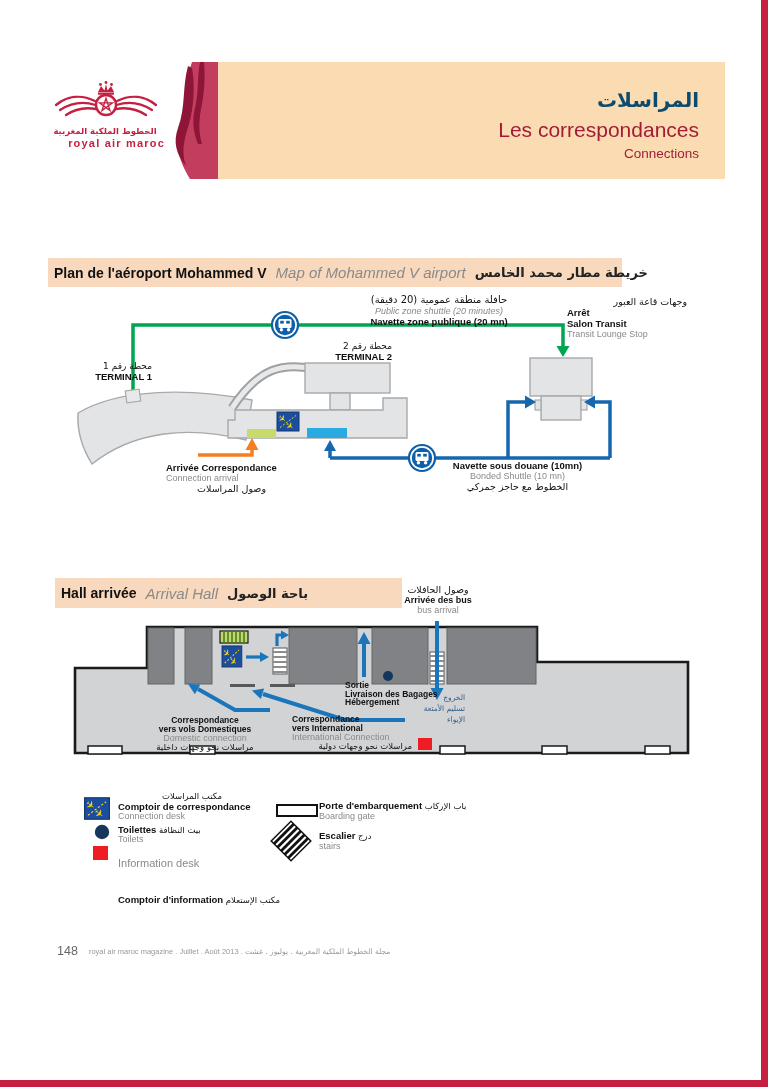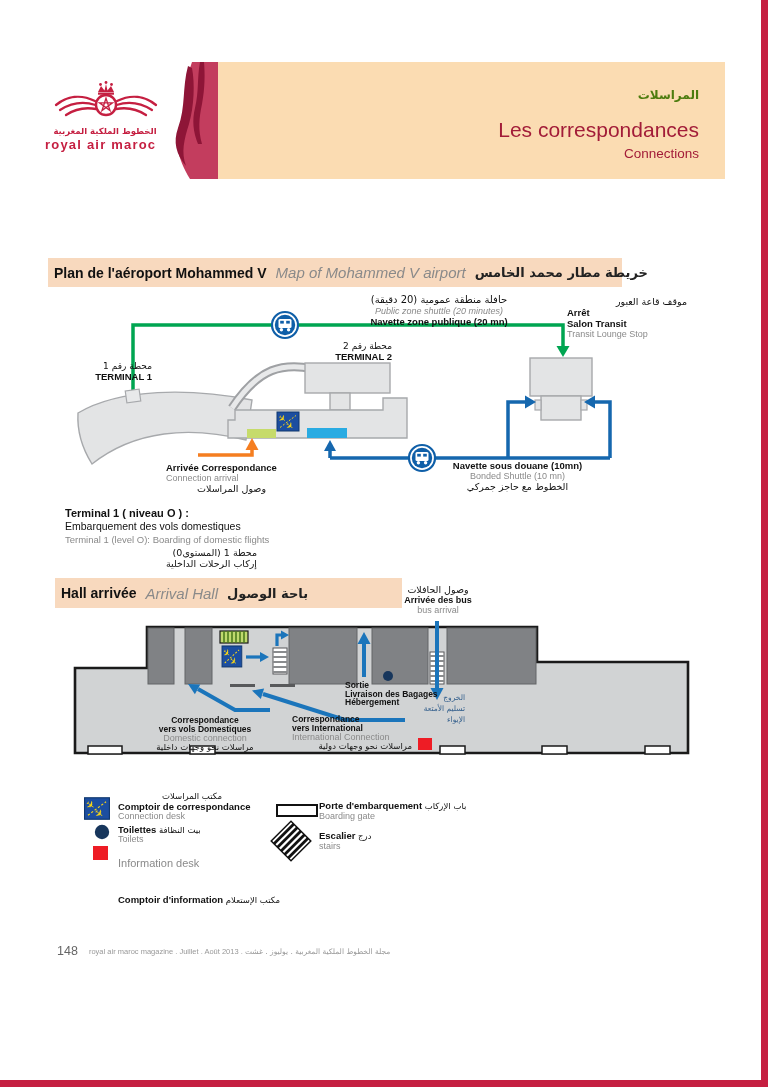--- a/index.html
+++ b/index.html
@@ -10,27 +10,27 @@
   .tr{text-align:right;}
   .b{font-weight:bold;}
   .it{font-style:italic;}
   .gy{color:#8a8a8a;}
   .bk{color:#111;}
   .ar{font-family:"DejaVu Sans",sans-serif;}
   .lbl{position:absolute;line-height:1.16;}
   .lbl div{white-space:nowrap;}
   
   .banner{position:absolute;left:218px;top:62px;width:507px;height:117px;background:#FBDCB2;}
-  .banner .t-ar{position:absolute;right:26px;top:26px;font-size:12px;font-weight:bold;color:#4d7c0f;}
+  .banner .t-ar{position:absolute;right:26px;top:26px;font-size:20px;font-weight:bold;color:#0c4a6e;}
   .banner .t-fr{position:absolute;right:26px;top:56px;font-size:21px;color:#A21C38;}
   .banner .t-en{position:absolute;right:26px;top:84px;font-size:13.5px;color:#A21C38;}
   .brand-ar{position:absolute;left:45px;top:126px;width:120px;text-align:center;
             font-size:8.5px;font-weight:bold;color:#C51F41;}
-  .brand-latin{position:absolute;left:45px;top:137px;width:120px;text-align:left;
-            font-size:13px;font-weight:bold;color:#C51F41;letter-spacing:1.2px;}
+  .brand-latin{position:absolute;left:45px;top:137px;width:120px;text-align:right;
+            font-size:11px;font-weight:bold;color:#C51F41;letter-spacing:1.2px;}
   
   .strip{position:absolute;background:#F8D9BE;display:flex;align-items:center;}
   .strip .fr{font-size:14px;font-weight:600;color:#111;margin-left:6px;white-space:nowrap;}
   .strip .en{font-size:15px;font-style:italic;color:#8a8a8a;margin-left:9px;white-space:nowrap;}
   .strip .sar{font-size:13px;font-weight:bold;color:#222;margin-left:9px;white-space:nowrap;}
   
   .edge-r{position:absolute;left:761px;top:0;width:7px;height:1087px;background:#C51F41;}
   .edge-b{position:absolute;left:0;top:1080px;width:768px;height:7px;background:#C51F41;}
   .footer{position:absolute;left:57px;top:944px;font-size:7.5px;color:#999;}
   .footer .num{font-size:12.5px;color:#666;margin-right:9px;vertical-align:-1px;}
@@ -151,21 +151,21 @@
       </g>
   </svg>
 
   <div class="lbl tc" style="left:365px;top:294px;width:148px;">
     <div class="ar bk" style="font-size:10px;" dir="rtl">حافلة منطقة عمومية (20 دقيقة)</div>
     <div class="it gy" style="font-size:9px;">Public zone shuttle (20 minutes)</div>
     <div class="b bk" style="font-size:9.5px;">Navette zone publique (20 mn)</div>
   </div>
 
   <div class="lbl" style="left:567px;top:296px;width:120px;">
-    <div class="ar bk" style="font-size:9.5px;" dir="rtl">موقف قاعة العبور</div>
+    <div class="ar bk" style="font-size:9.5px;" dir="rtl">وجهات قاعة العبور</div>
     <div class="b bk" style="font-size:9.5px;">Arrêt</div>
     <div class="b bk" style="font-size:9.5px;">Salon Transit</div>
     <div class="gy" style="font-size:9px;">Transit Lounge Stop</div>
   </div>
 
   <div class="lbl tr" style="left:80px;top:361px;width:72px;">
     <div class="ar bk" style="font-size:9px;" dir="rtl">محطة رقم 1</div>
     <div class="b bk" style="font-size:9.5px;">TERMINAL 1</div>
   </div>
 
@@ -179,27 +179,20 @@
     <div class="gy" style="font-size:9px;">Bonded Shuttle (10 mn)</div>
     <div class="ar bk" style="font-size:9.5px;" dir="rtl">الخطوط مع حاجز جمركي</div>
   </div>
 
   <div class="lbl" style="left:166px;top:462px;width:100px;">
     <div class="b bk" style="font-size:9.5px;">Arrivée Correspondance</div>
     <div class="gy" style="font-size:9px;">Connection arrival</div>
     <div class="ar bk tr" style="font-size:9.5px;" dir="rtl">وصول المراسلات</div>
   </div>
 
-  <div class="lbl" style="left:65px;top:507px;width:192px;">
-    <div class="b bk" style="font-size:11px;">Terminal 1 ( niveau O ) :</div>
-    <div class="bk" style="font-size:10.5px;">Embarquement des vols domestiques</div>
-    <div class="gy" style="font-size:9.5px;margin-top:2px;">Terminal 1 (level O): Boarding of domestic flights</div>
-    <div class="ar bk tr" style="font-size:9.5px;margin-top:2px;" dir="rtl">محطة 1 (المستوى0)</div>
-    <div class="ar bk tr" style="font-size:9.5px;" dir="rtl">إركاب الرحلات الداخلية</div>
-  </div>
 
   <div class="strip" style="left:55px;top:578px;width:347px;height:30px;">
     <span class="fr">Hall arrivée</span>
     <span class="en">Arrival Hall</span>
     <span class="sar ar" dir="rtl">باحة الوصول</span>
   </div>
 
   <div class="lbl tc" style="left:388px;top:584px;width:100px;">
     <div class="ar bk" style="font-size:9.5px;" dir="rtl">وصول الحافلات</div>
     <div class="b bk" style="font-size:9px;">Arrivée des bus</div>

